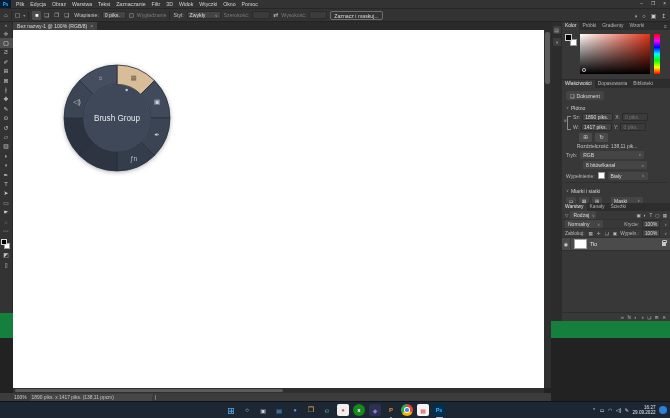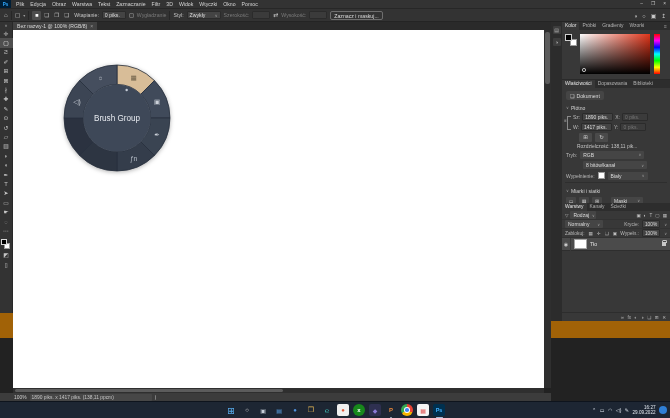--- a/index.html
+++ b/index.html
@@ -1,18 +1,18 @@
 <!DOCTYPE html>
 <html><head>
 <meta charset="utf-8">
 <style>
   *{margin:0;padding:0;box-sizing:border-box}
   html,body{width:670px;height:418px;overflow:hidden;background:#222}
   body{font-family:"Liberation Sans","DejaVu Sans",sans-serif;-webkit-font-smoothing:antialiased}
-  #screen{position:absolute;width:670px;height:338px;background:#a16207}
+  #screen{position:absolute;width:670px;height:338px;background:#15803d}
 
   
   #menubar{position:absolute;left:0;top:0;width:670px;height:8px;background:#333;display:flex;align-items:center}
   .logo{width:11px;height:8px;background:#001e36;color:#2ea8ff;font-size:4.6px;font-weight:bold;display:flex;align-items:center;justify-content:center}
   #menus{display:flex;margin-left:2px}
   .menu-item{padding:0 3px;font-size:5.2px;color:#d4d4d4;line-height:8px;white-space:nowrap}
   #win-controls{position:absolute;right:4px;top:0;display:flex;gap:8px;font-size:4.8px;color:#c9c9c9;line-height:8px}
 
   
   #optionsbar{position:absolute;top:8px;left:0;width:670px;height:14px;background:#333;border-top:1px solid #272727;border-bottom:1px solid #242424;display:flex;align-items:center;font-size:5.2px;color:#c6c6c6;gap:3px;padding-left:4px}

